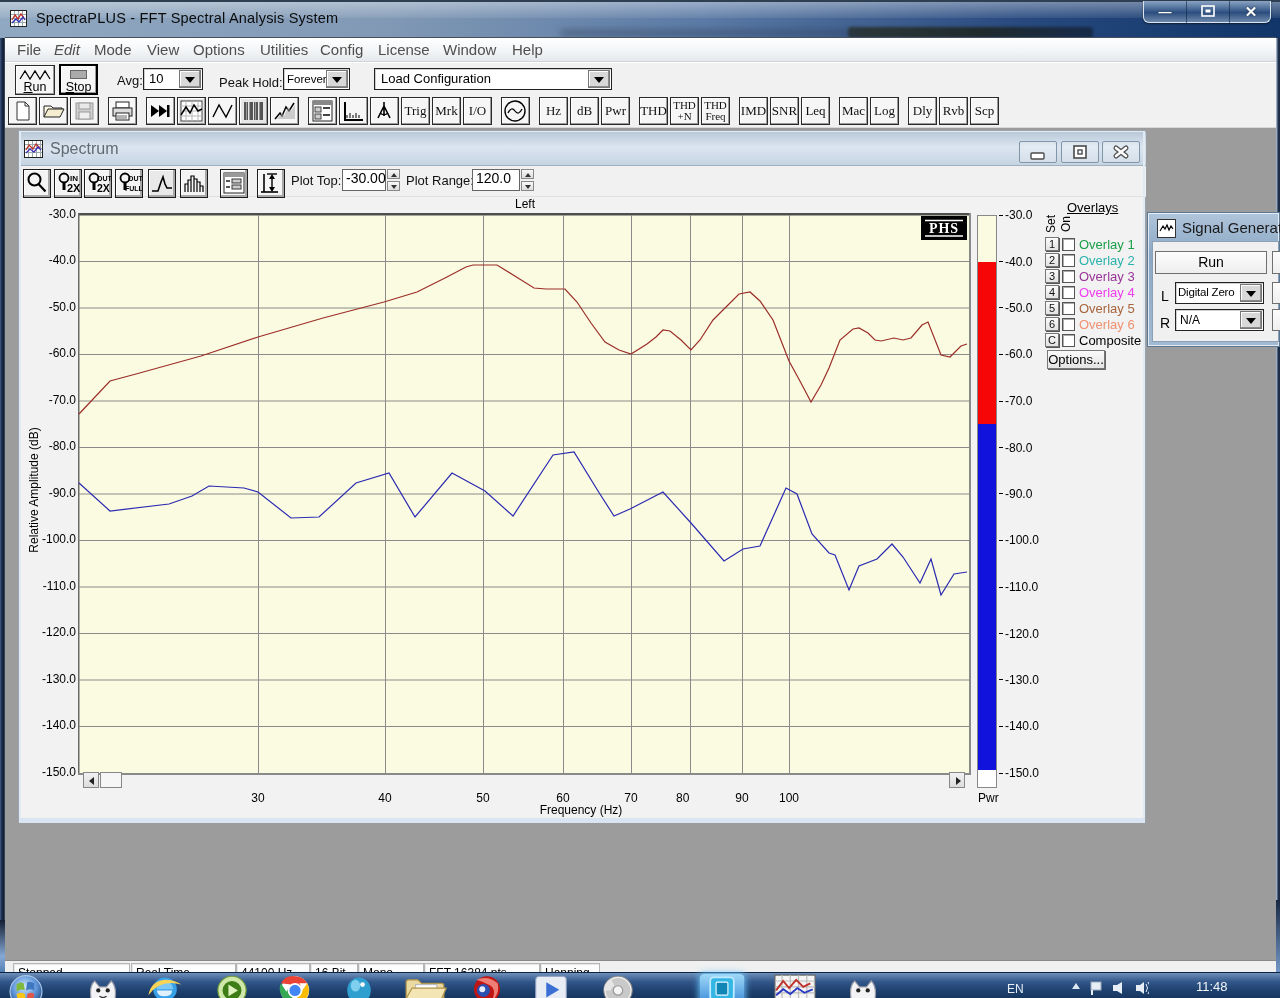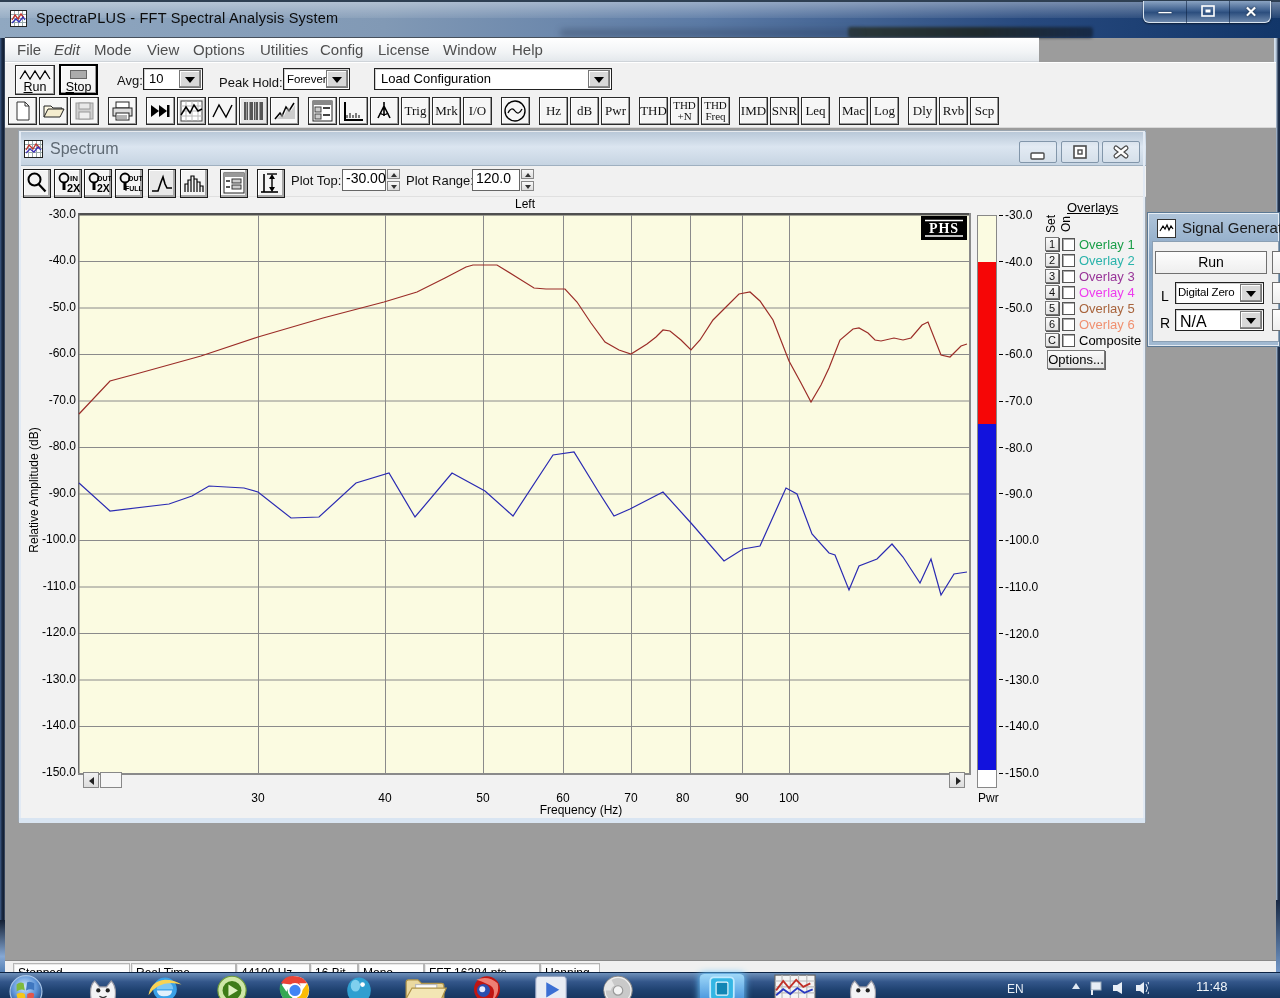--- a/index.html
+++ b/index.html
@@ -19,21 +19,21 @@
 .appicon { width:17px; height:17px; background:#fff; border:1px solid #222; position:absolute; }
 .appicon svg { position:absolute; left:0; top:0; }
 #winbtns { left:1143px; top:1px; width:128px; height:22px;
   background:linear-gradient(#8aa3c2,#3d5f8e 45%,#2c4e7e 55%,#6d88ac);
   border:1px solid #d9e4ef; border-top:none; border-radius:0 0 6px 6px;
   box-shadow:0 1px 2px rgba(0,0,0,.5);}
 #winbtns .sep { position:absolute; top:0; width:1px; height:22px; background:rgba(10,30,60,.55); }
 .wglyph { position:absolute; top:0; color:#fff; font-size:13px; text-align:center; width:42px; line-height:21px; text-shadow:0 0 2px #123; font-weight:700;}
 
 
-#menubar { left:5px; top:38px; width:1034px; height:24px;
+#menubar { left:5px; top:38px; width:1271px; height:24px;
   background:linear-gradient(#ffffff,#f2f4f6 60%,#e4e8ec); border-bottom:1px solid #cfd4d9; box-shadow:0 -1px 0 #46505c;}
 .menuitem { position:absolute; top:3px; font-size:15px; color:#4f4f4f; }
 
 
 #toolbar1 { left:5px; top:62px; width:1271px; height:33px; background:#f1f1f1; border-top:1px solid #fff; }
 #toolbar2 { left:5px; top:95px; width:1271px; height:33px; background:#f1f1f1; border-bottom:1px solid #d8d8d8;}
 .tbtn { position:absolute; background:#f6f6f6; border:1px solid #2a2a2a;
   box-shadow:inset -1px -1px 0 #9a9a9a, inset 1px 1px 0 #ffffff; }
 .tbtn2 { top:2px; width:29px; height:28px; }
 .serifbtn { font-family:"Liberation Serif", serif; font-size:13px; text-align:center; line-height:26px; color:#111;}
@@ -519,21 +519,21 @@
   <div class="sgbtn" style="left:124px; top:38px; width:12px; height:23px;"></div>
   <div style="position:absolute; left:13px; top:75px; font-size:14px; color:#000;">L</div>
   <div class="combo" style="left:27px; top:69px; width:89px; height:22px;">
     <div style="position:absolute; left:2px; top:3px; font-size:11.5px; letter-spacing:-.2px;">Digital Zero</div>
     <div class="cbtn"></div>
       <div class="arr"></div>
   </div>
   <div class="sgbtn" style="left:124px; top:69px; width:12px; height:22px;"></div>
   <div style="position:absolute; left:12px; top:102px; font-size:14px; color:#000;">R</div>
   <div class="combo" style="left:27px; top:96px; width:89px; height:22px;">
-    <div style="position:absolute; left:4px; top:3px; font-size:16px;">N/A</div>
+    <div style="position:absolute; left:4px; top:3px; font-size:12px;">N/A</div>
     <div class="cbtn"></div>
       <div class="arr"></div>
   </div>
   <div class="sgbtn" style="left:124px; top:96px; width:12px; height:22px;"></div>
 </div>
 
 <div class="abs" id="status">
   <div class="scell" style="left:8px; width:117px;">Stopped</div>
   <div class="scell" style="left:126px; width:105px;">Real Time</div>
   <div class="scell" style="left:231px; width:74px;">44100 Hz</div>

